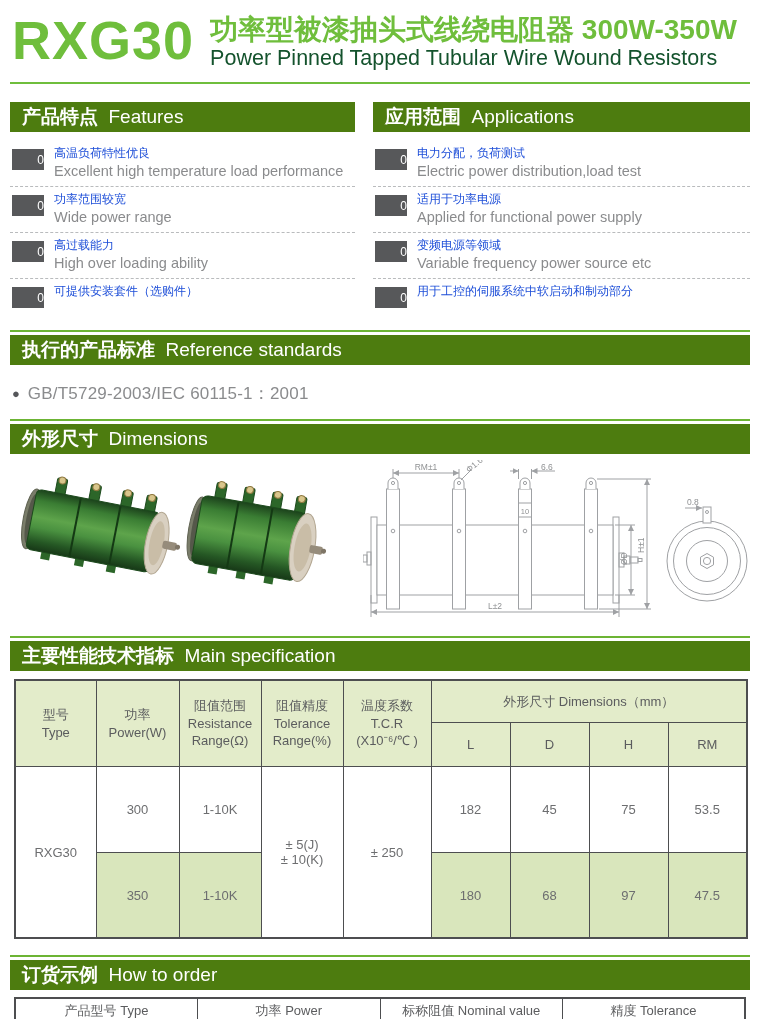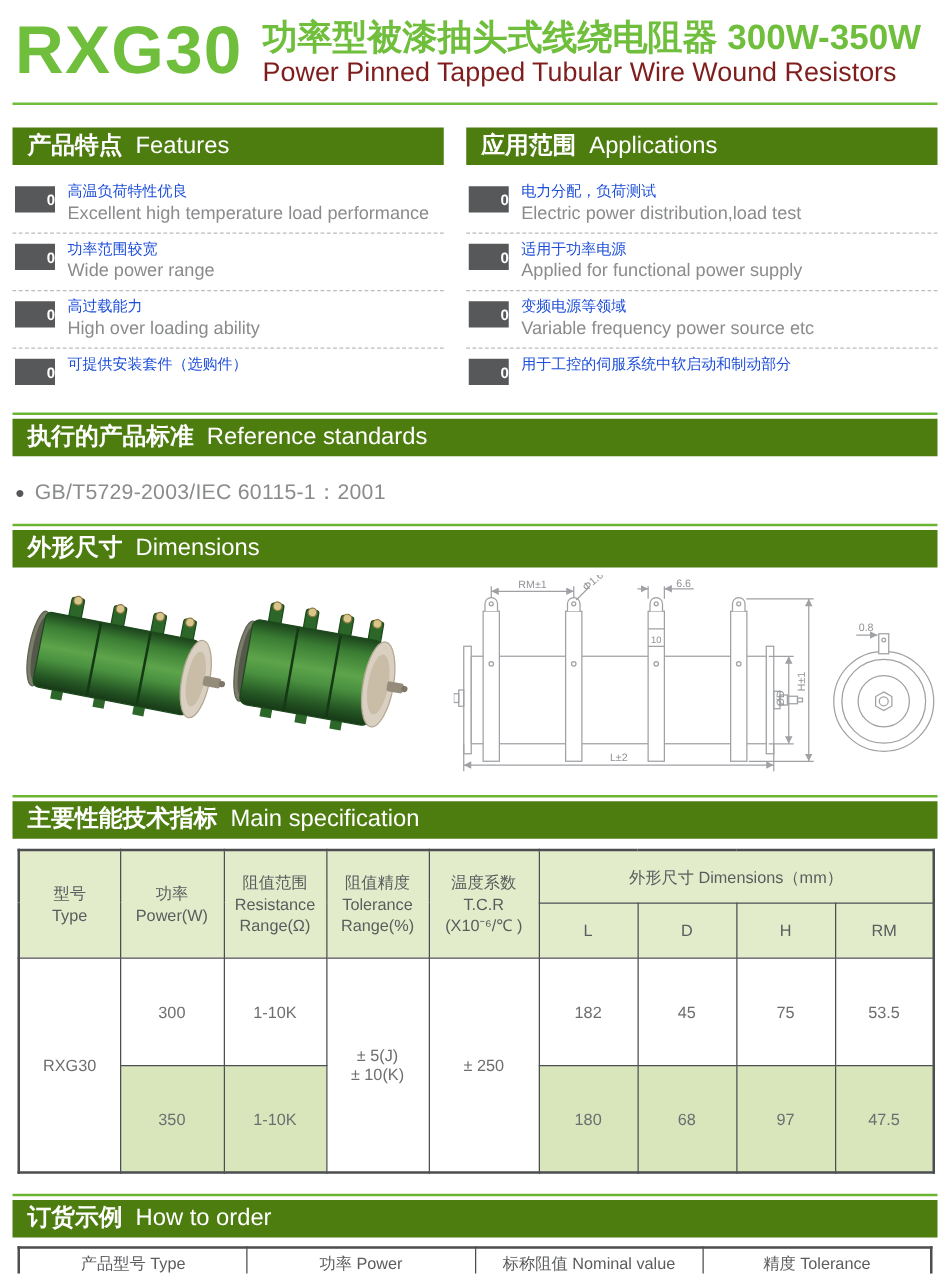--- a/index.html
+++ b/index.html
@@ -4,38 +4,38 @@
 <style>
   * { margin:0; padding:0; box-sizing:border-box; }
   body { background:#ffffff; font-family:"Liberation Sans", sans-serif; }
   .page { width:760px; height:1019px; overflow:hidden; background:#fff; position:relative; }
 
   
   .header { display:flex; align-items:flex-start; padding:12px 10px 0 12px; height:78px; }
   .model { font-size:54px; font-weight:bold; color:#6fbe3c; line-height:1.05; letter-spacing:1px; }
   .titles { margin-left:16px; padding-top:2px; }
   .title-cn { font-size:28px; font-weight:bold; color:#6fbe3c; line-height:1.15; }
-  .title-en { font-size:21.5px; color:#7f1d1d; line-height:1.2; }
+  .title-en { font-size:21.5px; color:#14532d; line-height:1.2; }
   .header-rule { height:2px; background:#6fbe3c; margin:4px 10px 0 10px; }
 
   
   .bar { height:30px; line-height:30px; background:#4d7c0f; color:#fff; padding-left:12px; white-space:nowrap; overflow:hidden; }
   .bar-cn { font-size:19px; font-weight:bold; }
   .bar-en { font-size:19px; font-weight:normal; margin-left:6px; }
   .thin-rule { height:2px; background:#6cb434; margin:0 0 3px 0; }
   .full { margin:0 10px; }
 
   
   .cols { display:flex; margin:18px 10px 0 10px; }
   .col-left  { width:345px; }
   .col-right { width:377px; margin-left:18px; }
   .items { margin-top:9px; }
   .item { display:flex; align-items:flex-start; padding:5px 0 6px 2px; }
   .item:not(:last-child) { border-bottom:1px dashed #b9bbbd; }
-  .badge { width:21px; height:21px; background:#57585a; color:#fff; font-size:12px; font-weight:bold;
+  .badge { width:21px; height:21px; background:#57585a; color:#fff; font-size:12px; font-weight:normal;
            display:flex; align-items:center; justify-content:center; margin:3px 10px 0 0; flex:0 0 21px;padding-left:32px; }
   .item-cn { font-size:12px; color:#1d4ed8; line-height:1.25; margin-bottom:1px; white-space:nowrap; }
   .item-en { font-size:14.5px; color:#8a8b8d; line-height:1.25; white-space:nowrap; }
   .item-en.tight { font-size:12.5px; letter-spacing:-0.2px; }
 
   
   .standards { margin-top:16px; }
   .std-line { display:flex; align-items:center; margin:17px 10px 13px 12px; }
   .std-bullet { font-size:13px; color:#55565a; margin-right:8px; line-height:1; }
   .std-text { font-size:17px; color:#8a8b8d; letter-spacing:0.2px; }

